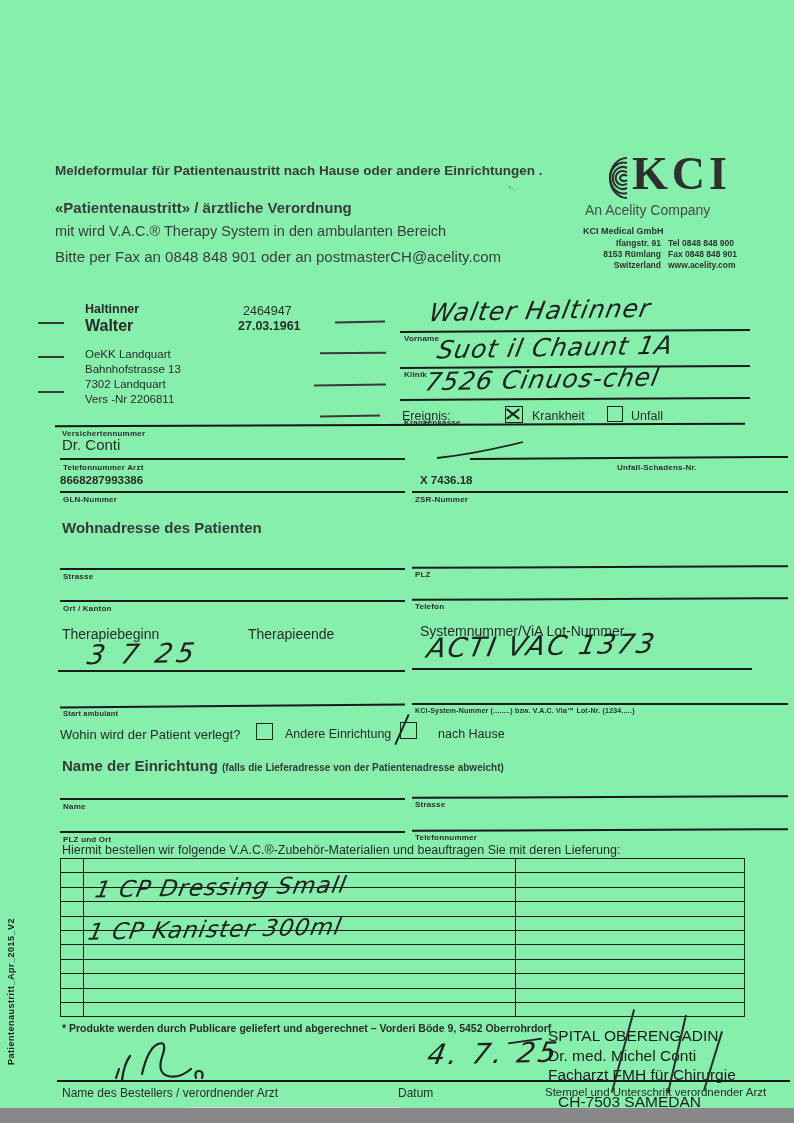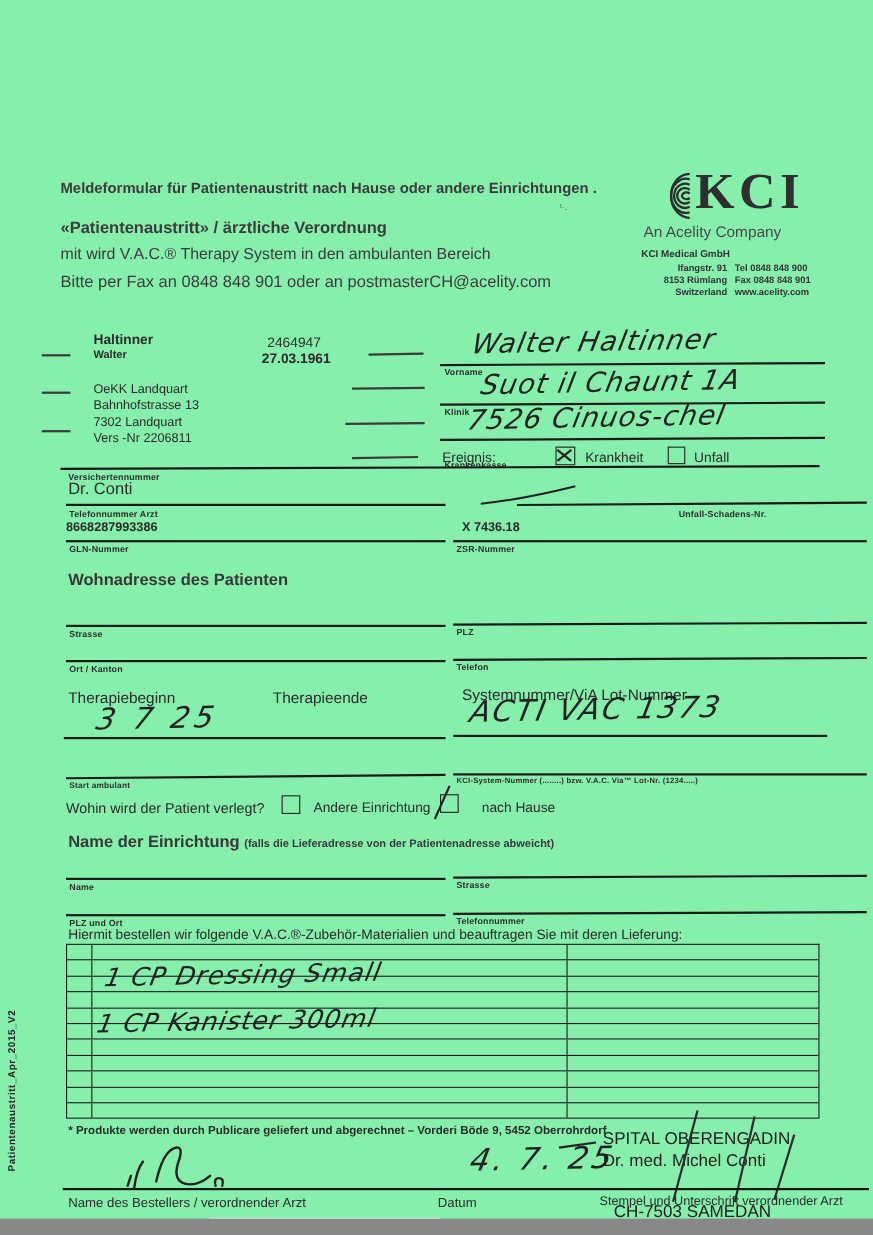--- a/index.html
+++ b/index.html
@@ -61,21 +61,21 @@
       <div class="addr-l">8153 Rümlang</div>
       <div class="addr-r">Fax 0848 848 901</div>
     </div>
     <div class="addr-row">
       <div class="addr-l">Switzerland</div>
       <div class="addr-r">www.acelity.com</div>
     </div>
   </div>
 
   <div class="abs" style="left:85px;top:302px;font-size:12.5px;font-weight:700;">Haltinner</div>
-  <div class="abs" style="left:85px;top:317px;font-size:10px;font-weight:700;">Walter</div>
+  <div class="abs" style="left:85px;top:317px;font-size:16px;font-weight:700;">Walter</div>
   <div class="abs" style="left:243px;top:304px;font-size:12.5px;">2464947</div>
   <div class="abs" style="left:238px;top:319px;font-size:12.5px;font-weight:700;">27.03.1961</div>
   <div class="abs" style="left:85px;top:347px;font-size:11.5px;line-height:15px;">
     <div>OeKK Landquart</div>
     <div>Bahnhofstrasse 13</div>
     <div>7302 Landquart</div>
     <div>Vers -Nr  2206811</div>
   </div>
 
   <div class="dash" style="left:38px;top:322px;width:26px;"></div>
@@ -240,20 +240,21 @@
       <path d="M14 48 q2 -16 8 -24 m-14 22 l3 -9 M34 42 q6 -26 16 -30 q10 -4 4 13 q-5 16 6 19 q11 3 23 -7 m5 9 q-2 -7 3 -7 q5 0 3 7" fill="none" stroke="#222" stroke-width="2.2" stroke-linecap="round"></path>
     </svg>
   </div>
 
   <div class="hw" style="left:428px;top:1037px;font-size:28px;letter-spacing:3px;">4. 7. 25</div>
   <div class="dash" style="left:508px;top:1040px;width:34px;transform:rotate(-8deg);background:#222;"></div>
 
   <div class="abs" style="left:548px;top:1026px;line-height:19.5px;">
     <div class="stamp-line">SPITAL OBERENGADIN</div>
     <div class="stamp-line">Dr. med. Michel Conti</div>
+    <div class="stamp-line">Facharzt FMH für Chirurgie</div>
   </div>
   <div class="abs stamp-line" style="left:558px;top:1093px;">CH-7503 SAMEDAN</div>
   <div class="stroke" style="left:622px;top:1008px;height:86px;transform:rotate(15deg);"></div>
   <div class="stroke" style="left:676px;top:1014px;height:80px;transform:rotate(13deg);"></div>
   <div class="stroke" style="left:712px;top:1030px;height:62px;transform:rotate(17deg);"></div>
 
   <div class="line2" style="left:57px;top:1080px;width:733px;height:2.4px;"></div>
   <div class="abs" style="left:62px;top:1086px;font-size:12px;font-weight:500;">Name des Bestellers / verordnender Arzt</div>
   <div class="abs" style="left:398px;top:1086px;font-size:12px;font-weight:500;">Datum</div>
   <div class="abs" style="left:545px;top:1086px;font-size:11.5px;font-weight:500;white-space:nowrap;">Stempel und Unterschrift verordnender Arzt</div>

